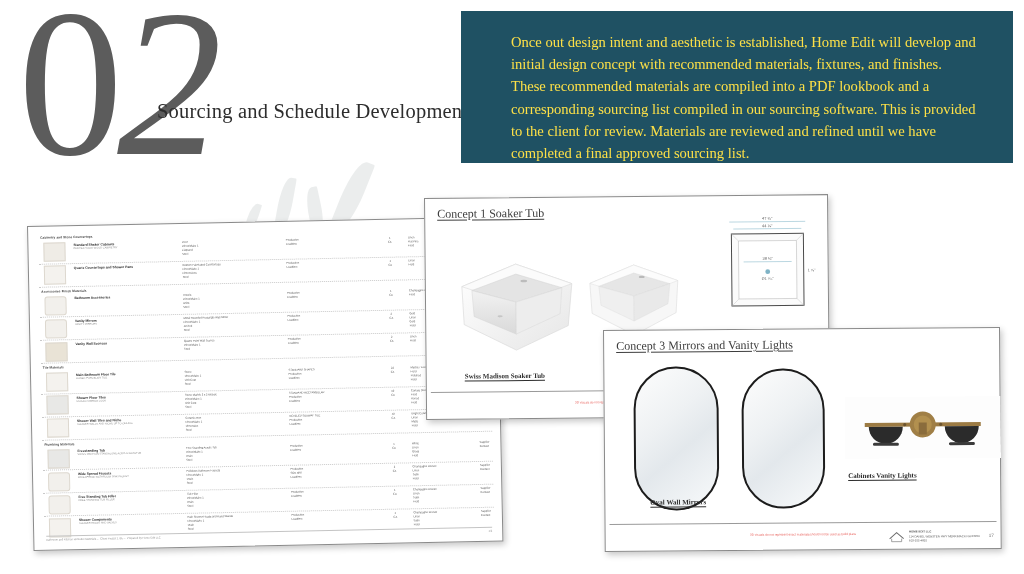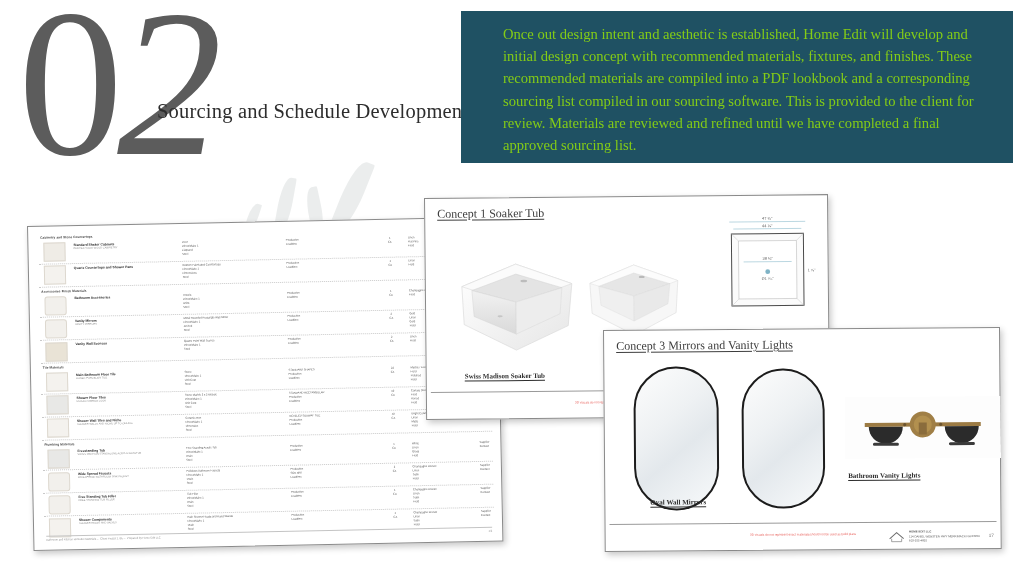--- a/index.html
+++ b/index.html
@@ -33,21 +33,21 @@
   }
 
   
   .teal-panel{
     position:absolute;left:461px;top:11px;width:552px;height:152px;
     background:#1f5163;
     box-sizing:border-box;
     padding:12px 26px 10px 42px;
   }
   .teal-panel p{
-    margin:0;color:#84cc16;
+    margin:8px;color:#fde047;
     font-family:"Liberation Serif", serif;
     font-size:14.6px;line-height:1.52;
     text-align:left;
   }
 
   
   .leaves{position:absolute;left:230px;top:155px;width:230px;height:80px;}
   .leaf{position:absolute;background:#e7eaea;border-radius:60% 5% 60% 5%;opacity:.85;}
 
   
@@ -676,21 +676,21 @@
       <rect x="74" y="26" width="8" height="12" fill="#8a6c3c"></rect>
       <path d="M24,30 h34 a17,17 0 0 1 -34,0 z" fill="#2b2b2b"></path>
       <rect x="28" y="46" width="26" height="3" rx="1.5" fill="#3a3a3a"></rect>
       <path d="M100,30 h34 a17,17 0 0 1 -34,0 z" fill="#2b2b2b"></path>
       <rect x="104" y="46" width="26" height="3" rx="1.5" fill="#3a3a3a"></rect>
       <circle cx="60" cy="28" r="1.6" fill="#6b5430"></circle>
       <circle cx="96" cy="28" r="1.6" fill="#6b5430"></circle>
     </svg>
 
     <div class="caption" id="mirror-caption">Oval Wall Mirrors</div>
-    <div class="caption" id="light-caption">Bathroom Vanity Lights</div>
+    <div class="caption" id="light-caption">Cabinets Vanity Lights</div>
 
     <div class="doc-footer">
       <div class="disclaimer">3D visuals do not represent exact materials/should not be used as build plans</div>
     </div>
     <div class="doc-foot-logo">
       <svg class="logo-mark" viewBox="0 0 16 12">
         <path d="M1,8 L8,2 L15,8" fill="none" stroke="#6b6b6b" stroke-width="1"></path>
         <path d="M3,8 L3,11 L13,11 L13,8" fill="none" stroke="#8a8a8a" stroke-width=".8"></path>
       </svg>
       <div class="foot-brand">

